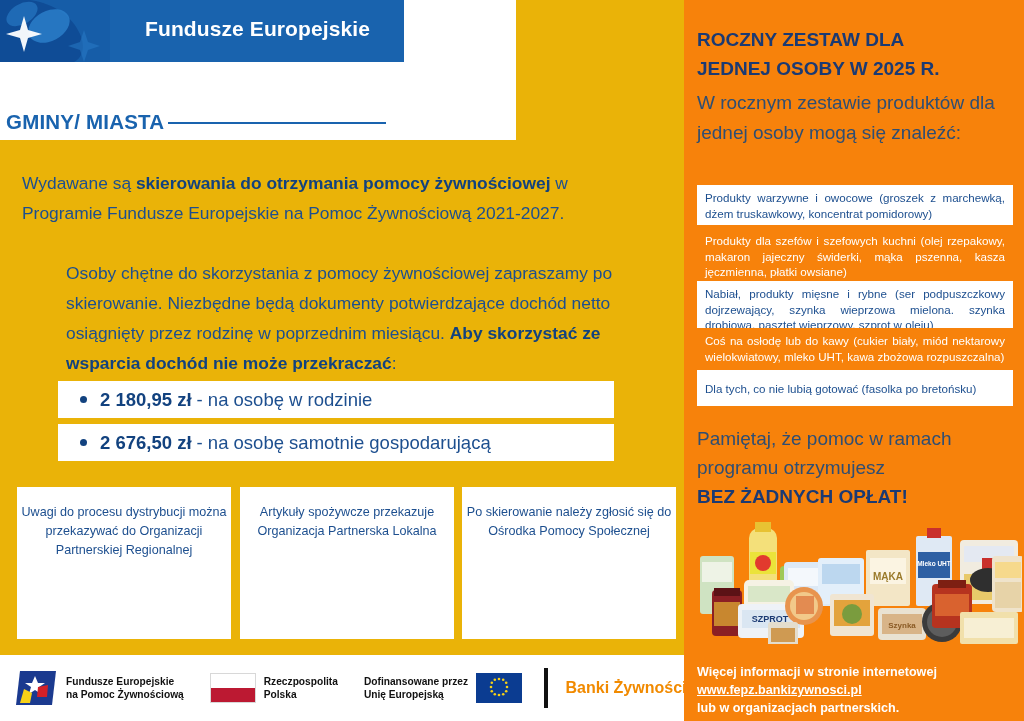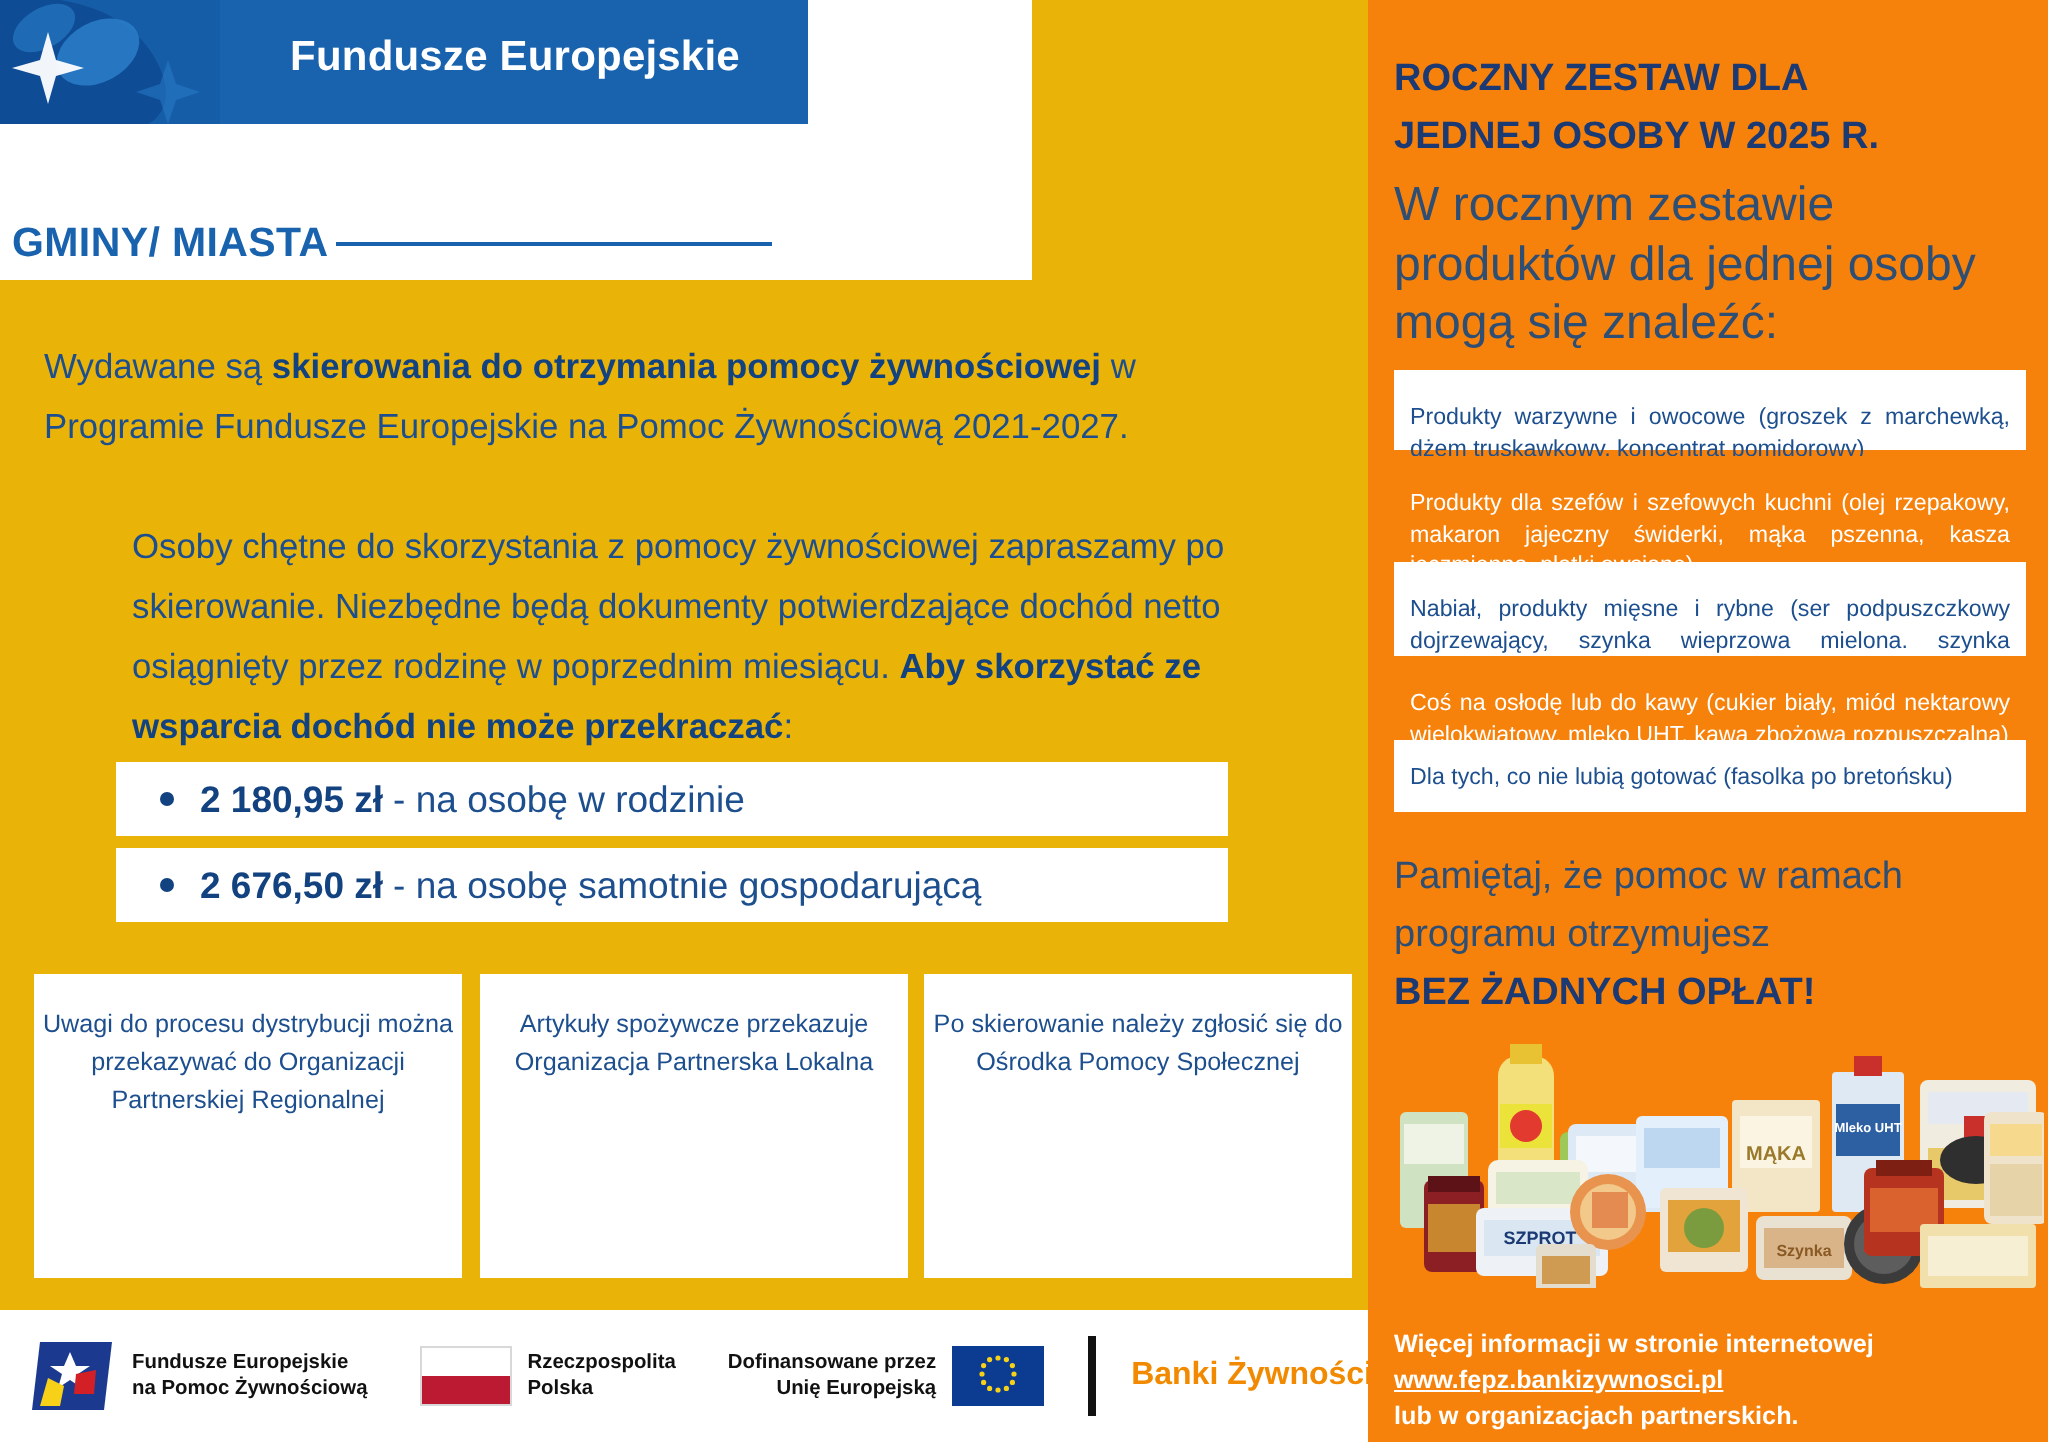--- a/index.html
+++ b/index.html
@@ -161,21 +161,21 @@
     gap: 0;
   }
   .logo-group { display: flex; align-items: center; }
   .logo-text {
     font-size: 10.2px;
     line-height: 13.5px;
     color: #111111;
     font-weight: bold;
     white-space: nowrap;
   }
-  .logo-text.right-al { text-align: right; }
+  .logo-text.right-al { text-align: left; }
   .fe-flag-svg { margin-right: 8px; }
   .pl-flag {
     width: 46px; height: 30px;
     border: 0.6px solid #d8d8d8;
     margin-right: 8px;
     box-sizing: border-box;
   }
   .pl-flag .white { height: 50%; background: #ffffff; }
   .pl-flag .red { height: 50%; background: #bc1932; }
   .eu-flag {
@@ -220,32 +220,32 @@
     color: #1b3a73;
     font-size: 19px;
     font-weight: bold;
     line-height: 29px;
   }
   .rp-lead {
     position: absolute;
     left: 13px; top: 88px;
     width: 318px;
     color: #2f4e73;
-    font-size: 24px;
+    font-size: 19px;
     line-height: 29.5px;
   }
   .prod-box {
     position: absolute;
     left: 13px;
     width: 316px;
     font-size: 11.6px;
     line-height: 15.6px;
     text-align: justify;
     box-sizing: border-box;
-    padding: 16px 8px;
+    padding: 5px 8px;
   }
   .prod-box.on-white {
     background: #ffffff;
     color: #1d4f8f;
   }
   .prod-box.on-orange {
     background: #f7820b;
     color: #ffffff;
   }
   #prod-box-0 { top: 185px; height: 40px; }

